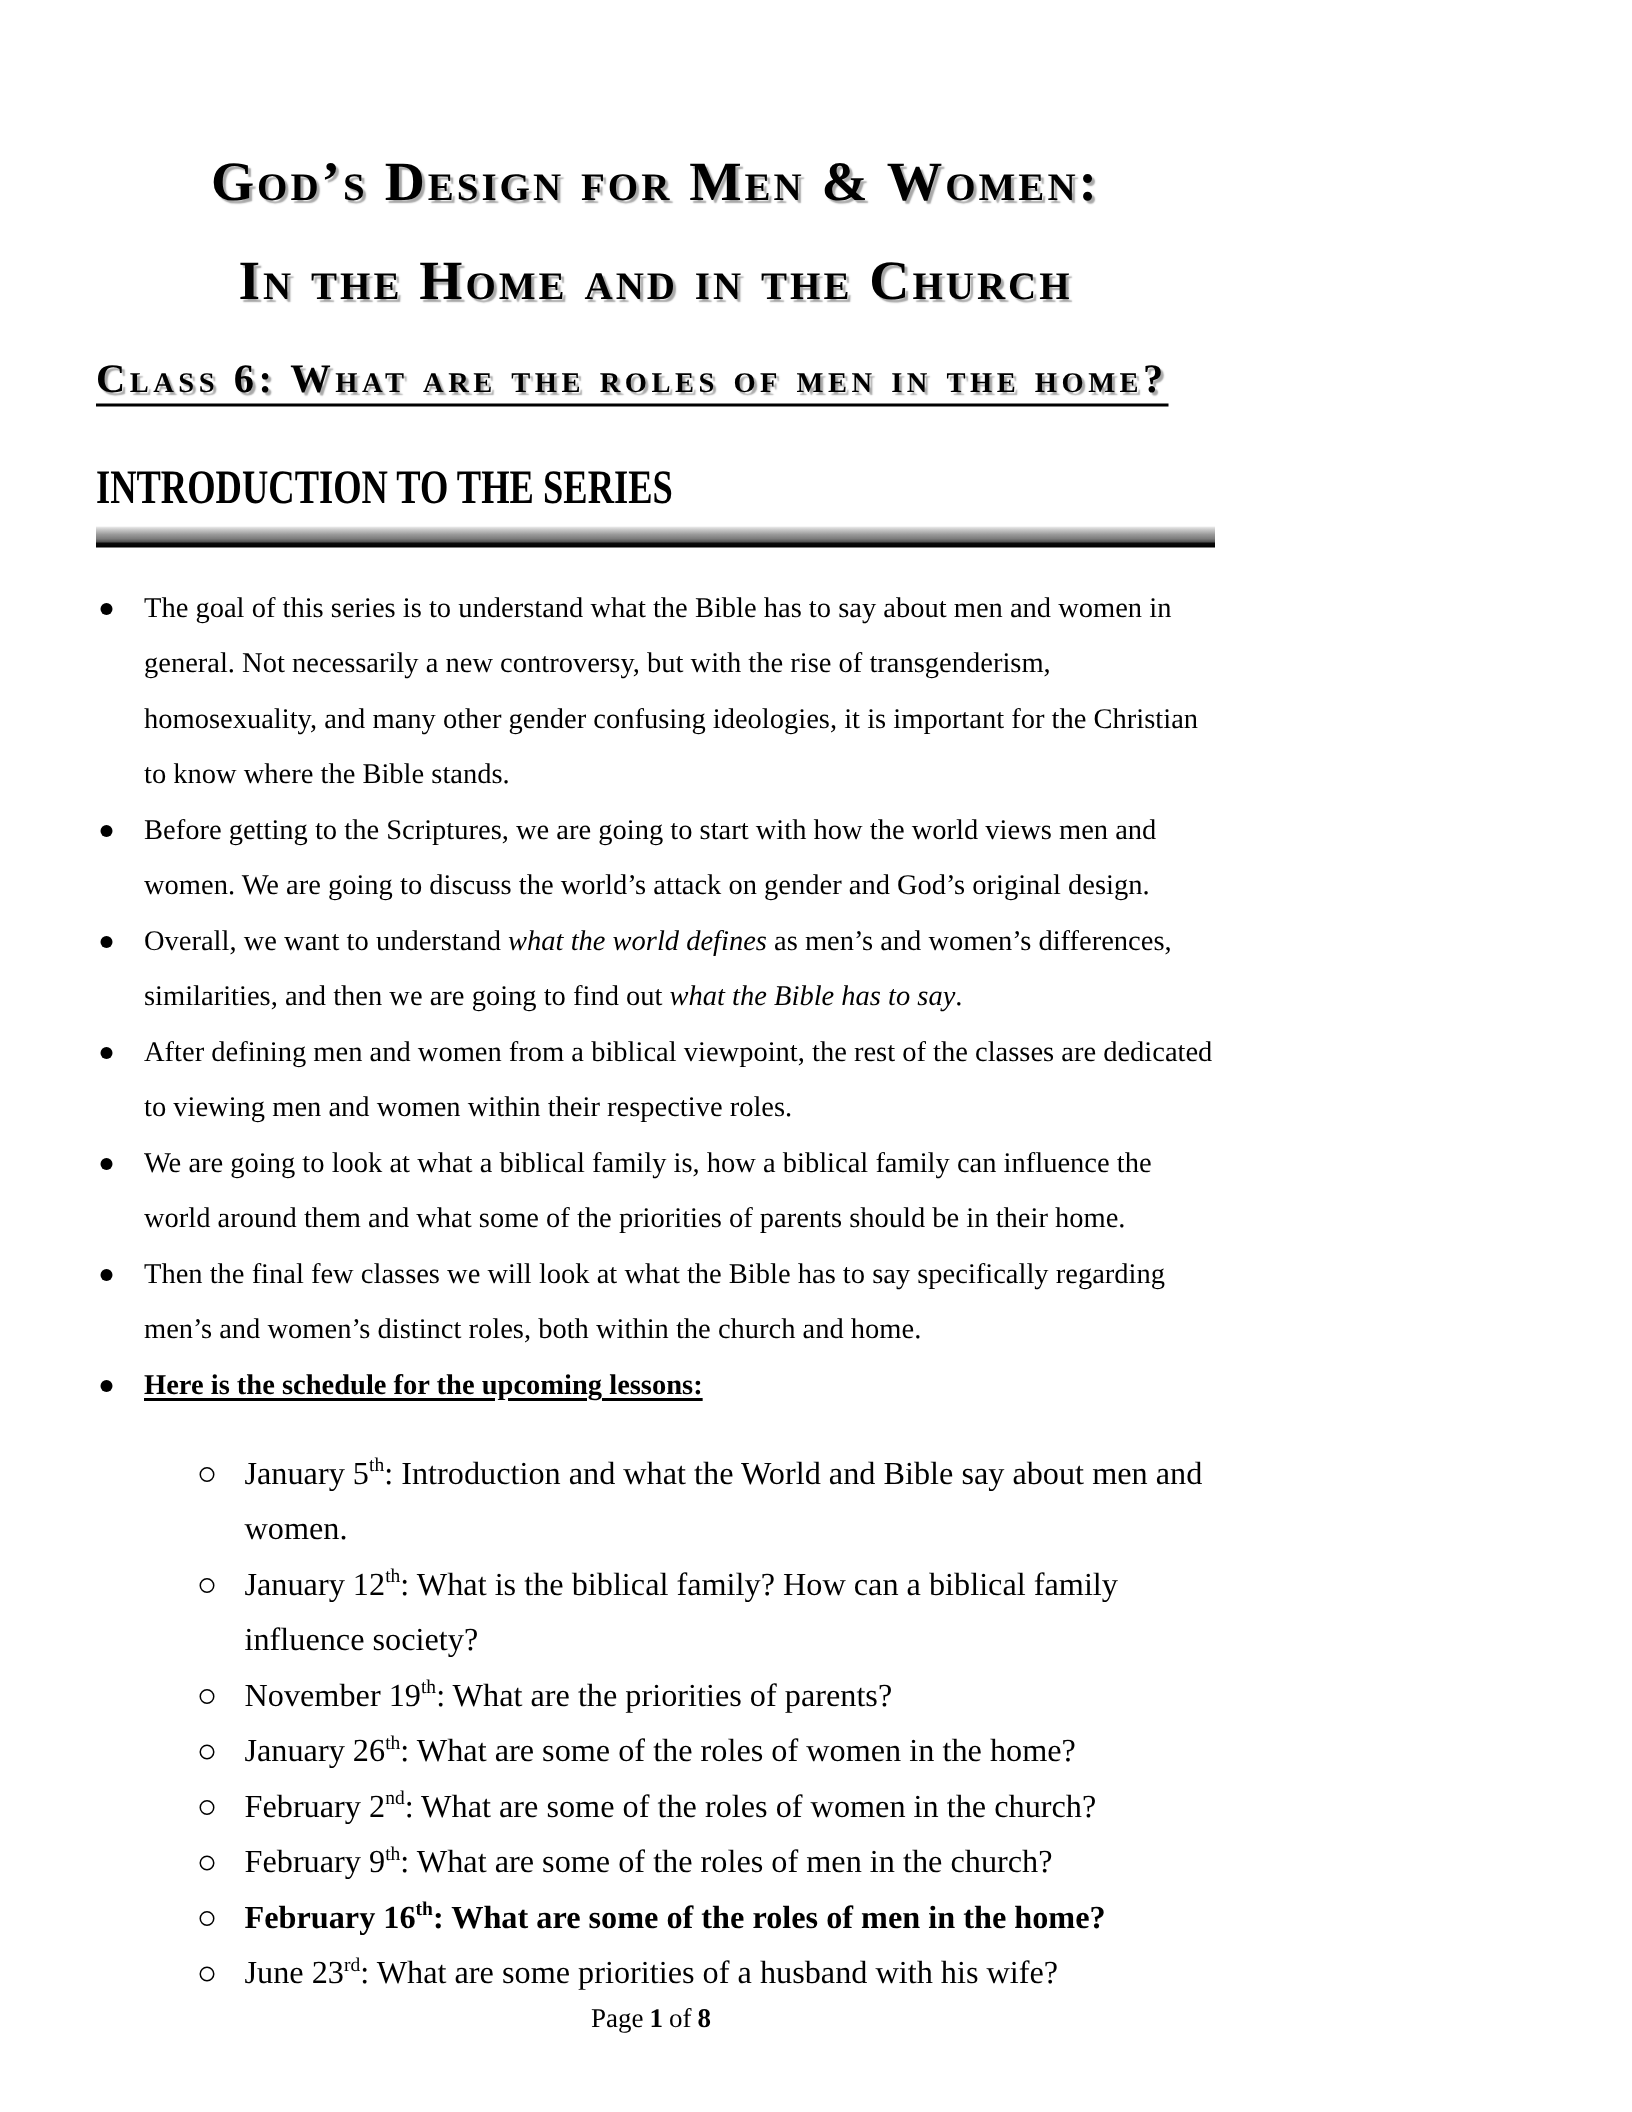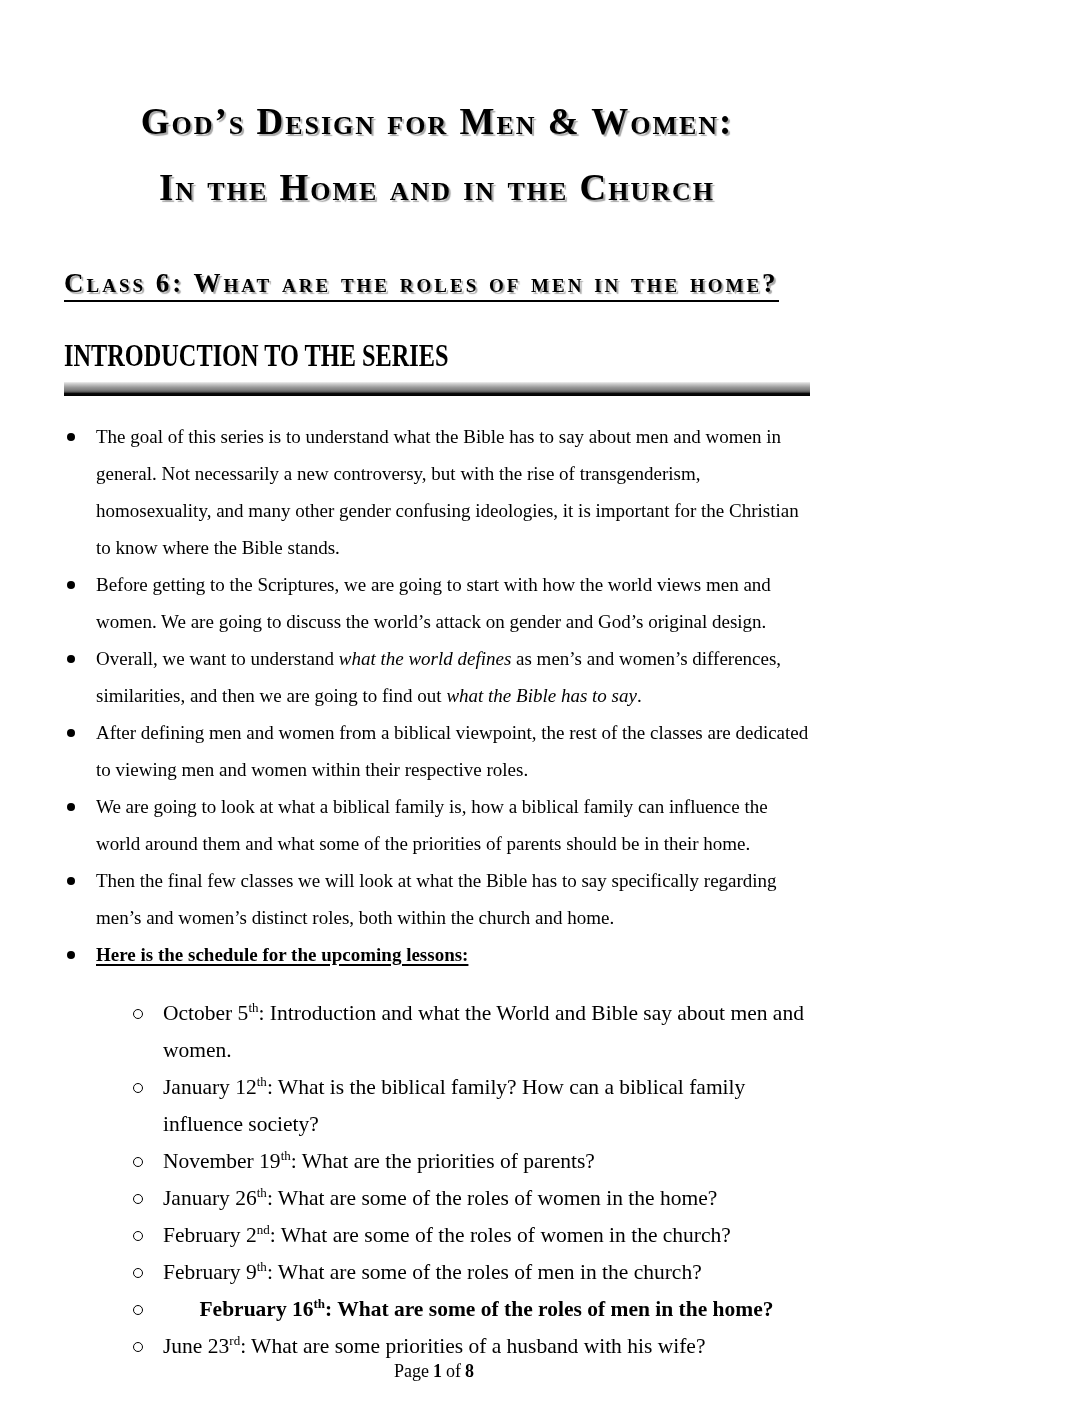--- a/index.html
+++ b/index.html
@@ -33,21 +33,20 @@
     font-variant: small-caps;
     font-size: 27px;
     letter-spacing: 3px;
     line-height: 32px;
     text-shadow: 2px 2px 1px #a8a8a8;
   }
   .class-heading .underlined {
     display: inline-block;
     border-bottom: 2.5px solid #000;
     padding-bottom: 1px;
-    margin-top: 31px;
   }
 
   
   .section-heading { margin-top: 34px; height: 38px; }
   .section-heading span {
     display: inline-block;
     font-weight: 700;
     font-size: 32px;
     line-height: 38px;
     transform: scaleX(0.76);
@@ -82,38 +81,37 @@
   .run-u { text-decoration: underline; text-decoration-thickness: 2px; text-underline-offset: 3px; }
 
   
   ul.schedule { list-style: none; margin: 22px 0 0 0; padding: 0; }
   ul.schedule > li {
     position: relative;
     padding-left: 99px;
     font-size: 21.5px;
     line-height: 37px;
   }
-  ul.schedule > li.bold { font-weight: 700; text-align: center; }
+  ul.schedule > li.bold { font-weight: 700; }
   .circle {
     position: absolute; left: 69px; top: 14px;
     width: 8px; height: 8px;
     border: 1.5px solid #000; border-radius: 50%;
     background: transparent;
     box-sizing: border-box;
     width: 10px; height: 10px;
   }
   sup.sup { font-size: 13px; line-height: 0; vertical-align: super; }
 
   
   .footer {
     position: absolute;
     left: 0; right: 0; top: 1335px;
     text-align: center;
     font-size: 18px;
-    margin-top: 26px;
   }
   .footer span { margin: 0 2px; }
   .footer .num { font-weight: 700; }
 </style>
 </head>
 <body>
 
 <div class="page">
   <div class="content">
 
@@ -136,21 +134,21 @@
         <li><span class="dot"></span><span><span class="">The goal of this series is to understand what the Bible has to say about men and women in general. Not necessarily a new controversy, but with the rise of transgenderism, homosexuality, and many other gender confusing ideologies, it is important for the Christian to know where the Bible stands.</span></span></li>
         <li><span class="dot"></span><span><span class="">Before getting to the Scriptures, we are going to start with how the world views men and women. We are going to discuss the world’s attack on gender and God’s original design.</span></span></li>
         <li><span class="dot"></span><span><span class="">Overall, we want to understand </span><span class="run-i ">what the world defines</span><span class=""> as men’s and women’s differences, similarities, and then we are going to find out </span><span class="run-i ">what the Bible has to say</span><span class="">.</span></span></li>
         <li><span class="dot"></span><span><span class="">After defining men and women from a biblical viewpoint, the rest of the classes are dedicated to viewing men and women within their respective roles.</span></span></li>
         <li><span class="dot"></span><span><span class="">We are going to look at what a biblical family is, how a biblical family can influence the world around them and what some of the priorities of parents should be in their home.</span></span></li>
         <li><span class="dot"></span><span><span class="">Then the final few classes we will look at what the Bible has to say specifically regarding men’s and women’s distinct roles, both within the church and home.</span></span></li>
         <li><span class="dot"></span><span><span class="run-b run-u">Here is the schedule for the upcoming lessons:</span></span></li>
       </ul>
 
     <ul class="schedule" id="schedule-list">
-        <li class=""><span class="circle"></span><span><span>October 5</span><sup class="sup">th</sup><span>: Introduction and what the World and Bible say about men and women.</span></span></li>
+        <li class=""><span class="circle"></span><span><span>January 5</span><sup class="sup">th</sup><span>: Introduction and what the World and Bible say about men and women.</span></span></li>
         <li class=""><span class="circle"></span><span><span>January 12</span><sup class="sup">th</sup><span>: What is the biblical family? How can a biblical family influence society?</span></span></li>
         <li class=""><span class="circle"></span><span><span>November 19</span><sup class="sup">th</sup><span>: What are the priorities of parents?</span></span></li>
         <li class=""><span class="circle"></span><span><span>January 26</span><sup class="sup">th</sup><span>: What are some of the roles of women in the home?</span></span></li>
         <li class=""><span class="circle"></span><span><span>February 2</span><sup class="sup">nd</sup><span>: What are some of the roles of women in the church?</span></span></li>
         <li class=""><span class="circle"></span><span><span>February 9</span><sup class="sup">th</sup><span>: What are some of the roles of men in the church?</span></span></li>
         <li class="bold"><span class="circle"></span><span><span>February 16</span><sup class="sup">th</sup><span>: What are some of the roles of men in the home?</span></span></li>
         <li class=""><span class="circle"></span><span><span>June 23</span><sup class="sup">rd</sup><span>: What are some priorities of a husband with his wife?</span></span></li>
       </ul>
 
   </div>

